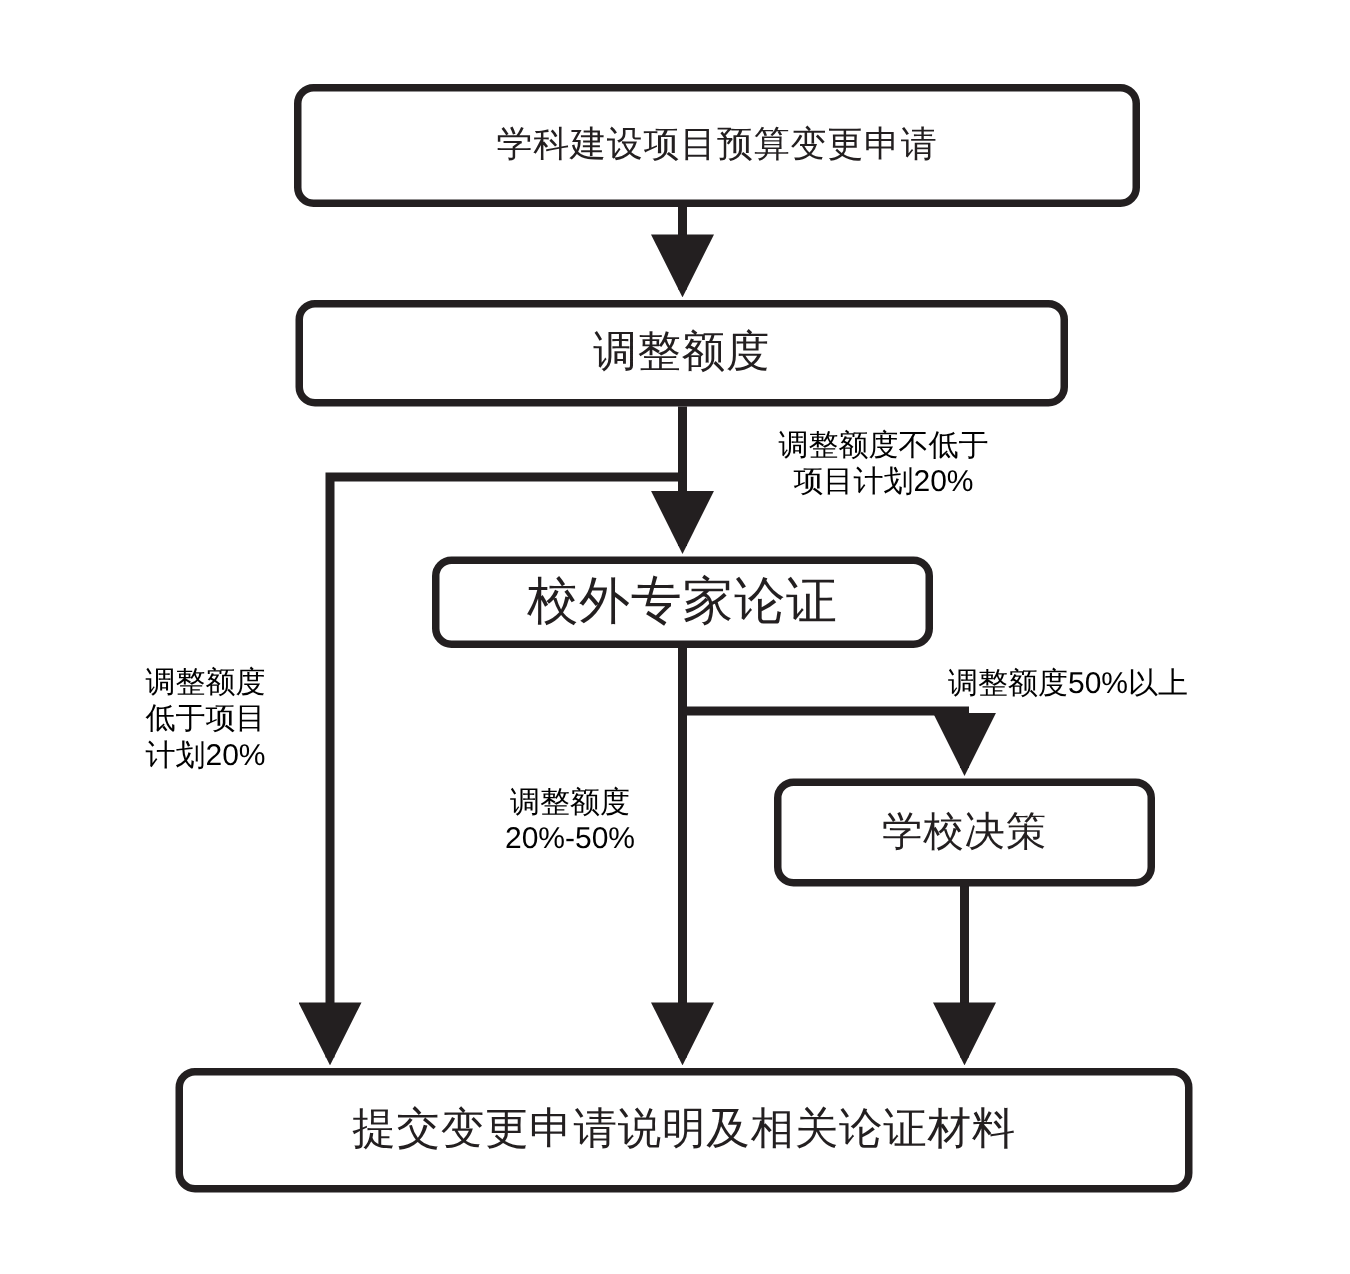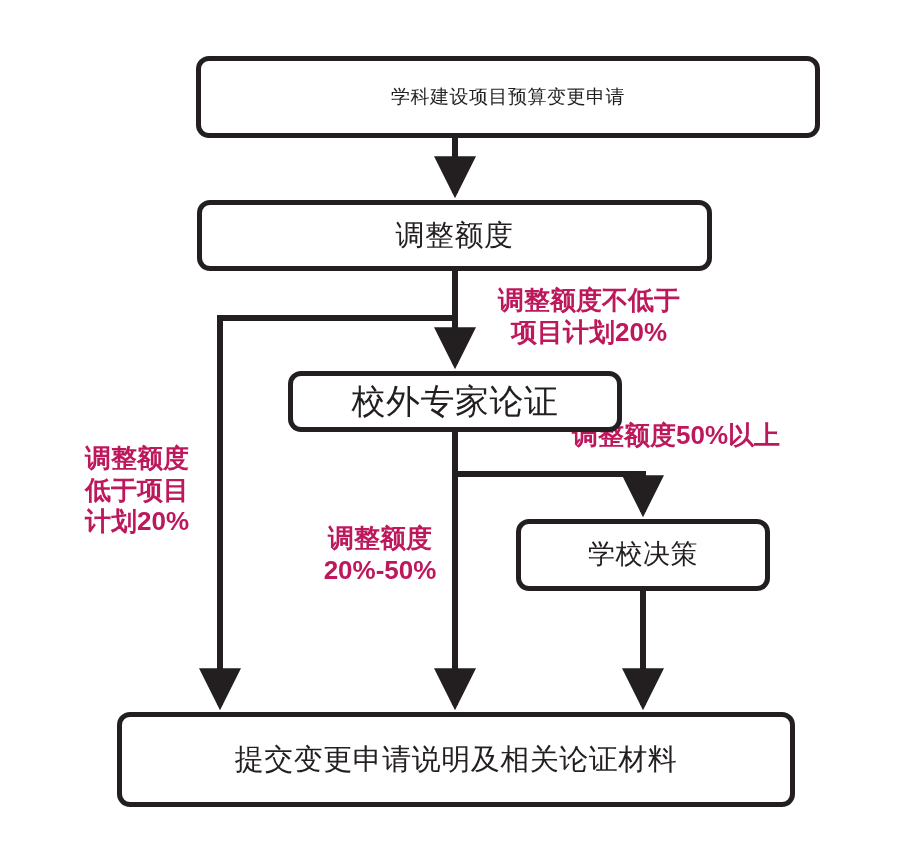--- a/index.html
+++ b/index.html
@@ -33,40 +33,39 @@
     text-align:center;
     color:#231f20;
     letter-spacing:0.5px;
     z-index:3;
   }
   .node-label{
     display:block;
     line-height:1.15;
     white-space:nowrap;
   }
-  #node-apply      { left:196px; top:56px;  width:624px; height:82px; font-size:19px; }
+  #node-apply      { left:196px; top:56px;  width:564px; height:82px; font-size:24px; }
   #node-college    { left:197px; top:200px; width:515px; height:71px; font-size:29px; }
   #node-expert     { left:288px; top:371px; width:334px; height:61px; font-size:34px; }
   #node-school     { left:516px; top:519px; width:254px; height:72px; font-size:27px; }
-  #node-submit     { left:117px; top:712px; width:678px; height:95px; font-size:29px; }
+  #node-submit     { left:117px; top:712px; width:678px; height:83px; font-size:29px; }
 
   .edge-label{
     position:absolute;
-    color:#be185d;
-    font-size:26px;
+    color:#000000;
+    font-size:20px;
     line-height:1.22;
     text-align:center;
     white-space:pre-line;
     z-index:2;
-    font-weight:bold;
   }
   #label-gte20  { left:474px; top:285px; width:230px; }
   #label-lt20   { left:62px;  top:443px; width:150px; }
   #label-2050   { left:300px; top:523px; width:160px; }
-  #label-gt50   { left:572px; top:420px; width:280px; text-align:left; }
+  #label-gt50   { left:572px; top:444px; width:280px; text-align:center; }
 </style>
 </head>
 <body>
 
 <div id="canvas">
 
   <svg id="edges" viewBox="0 0 900 849" width="900" height="849" xmlns="http://www.w3.org/2000/svg">
     <defs>
       <marker id="arrow" viewBox="0 0 12 12" refX="10.5" refY="6" markerWidth="7" markerHeight="7" orient="auto-start-reverse">
         <path d="M 0 0 L 12 6 L 0 12 z" fill="#231f20"></path>

